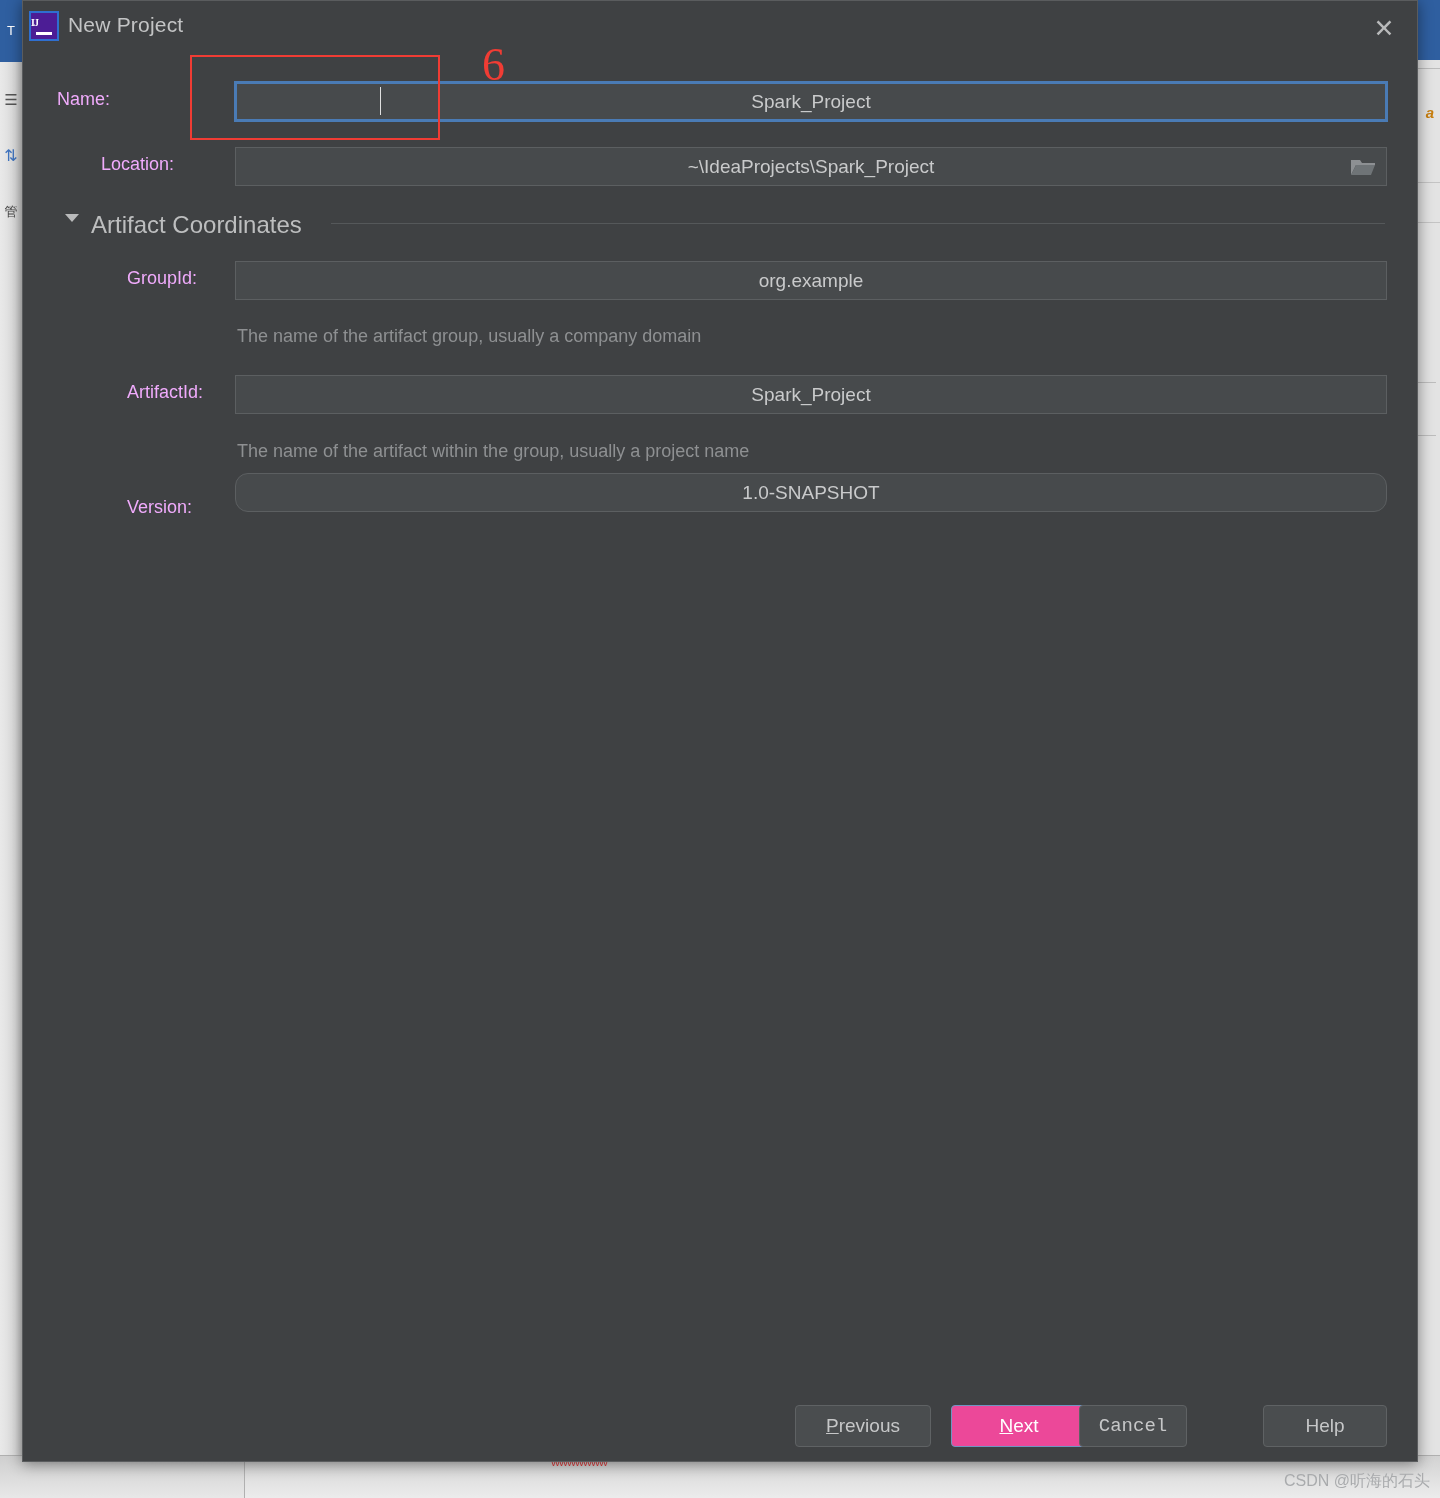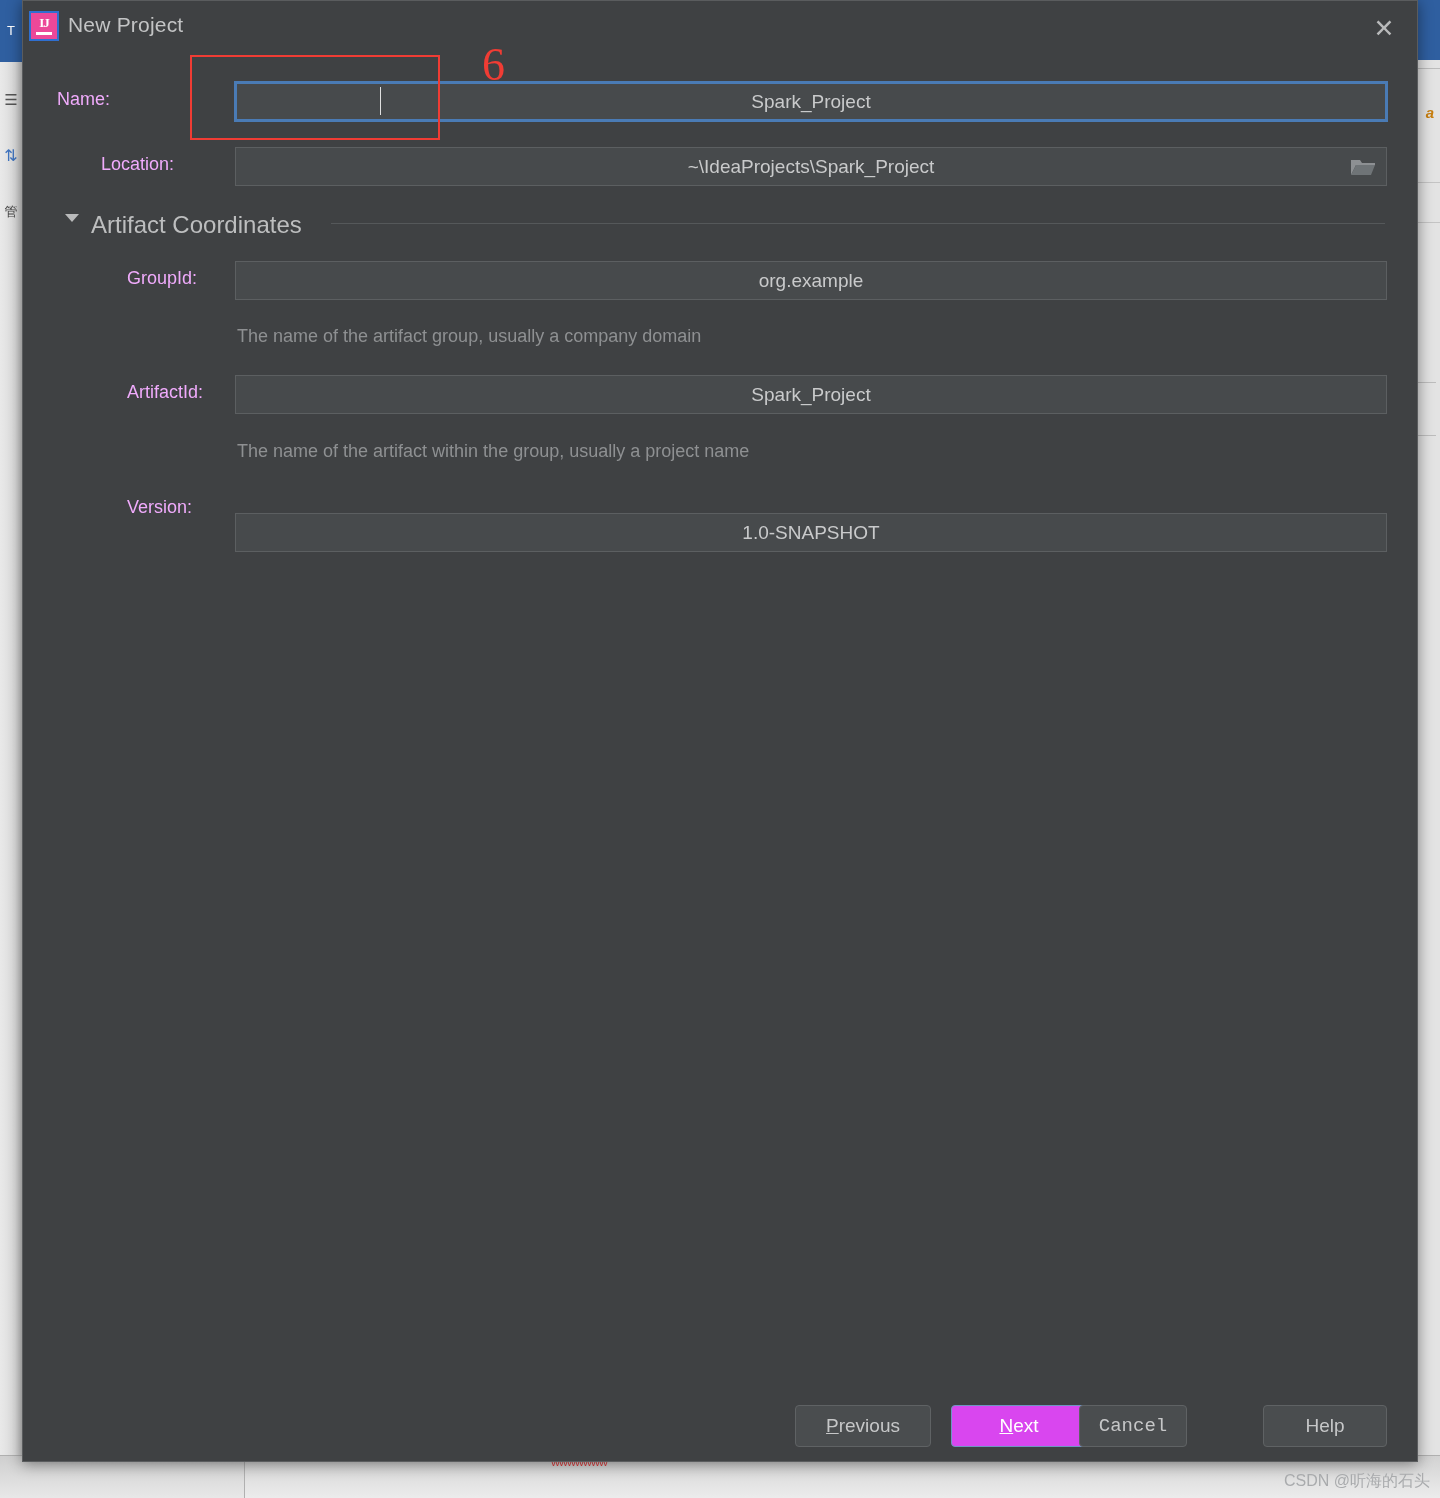--- a/index.html
+++ b/index.html
@@ -128,29 +128,28 @@
   
   #titlebar {
     position: absolute;
     left: 0; top: 0;
     width: 100%; height: 52px;
   }
   #ij-icon {
     position: absolute;
     left: 6px; top: 10px;
     width: 30px; height: 30px;
-    background: #ec4899;
+    background: #4c1d95;
     border: 2px solid #2f6fd0;
     box-sizing: border-box;
     color: #ffffff;
     font-family: "Liberation Serif", serif;
-    font-size: 13px;
+    font-size: 10px;
     font-weight: bold;
     line-height: 20px;
-    text-align: center;
     letter-spacing: -1px;
   }
   #ij-icon::after {
     content: "";
     position: absolute;
     left: 5px; bottom: 4px;
     width: 16px; height: 3px;
     background: #ffffff;
   }
   #dialog-title {
@@ -253,40 +252,40 @@
   #artifactid-label { left: 104px; top: 381px; }
   #artifactid-input { left: 212px; top: 374px; width: 1152px; }
   #artifactid-hint {
     position: absolute;
     left: 214px; top: 440px;
     font-size: 18px;
     color: #8e9092;
   }
 
   #version-label { left: 104px; top: 496px; }
-  #version-input { left: 212px; top: 512px; width: 1152px; }
+  #version-input { left: 212px; top: 472px; width: 1152px; border-radius: 13px; }
 
   
   .dlg-button {
     position: absolute;
     top: 1404px;
     height: 42px;
     box-sizing: border-box;
     background: #4a4d4f;
     border: 1px solid #5f6264;
     border-radius: 4px;
     color: #c6c7c8;
     font-size: 19px;
     font-family: "Liberation Sans", sans-serif;
     line-height: 40px;
     text-align: center;
     cursor: pointer;
   }
   .dlg-button.primary {
-    background: #d946ef;
+    background: #ec4899;
     border: 1px solid #6f95c2;
     color: #ffffff;
   }
   #btn-previous { left: 772px; width: 136px; }
   #btn-next     { left: 928px; width: 136px; }
   #btn-cancel   { left: 1056px; width: 108px; font-family: Liberation Mono, monospace; }
   #btn-help     { left: 1240px; width: 124px; }
   .mnemonic { text-decoration: underline; }
 
   

